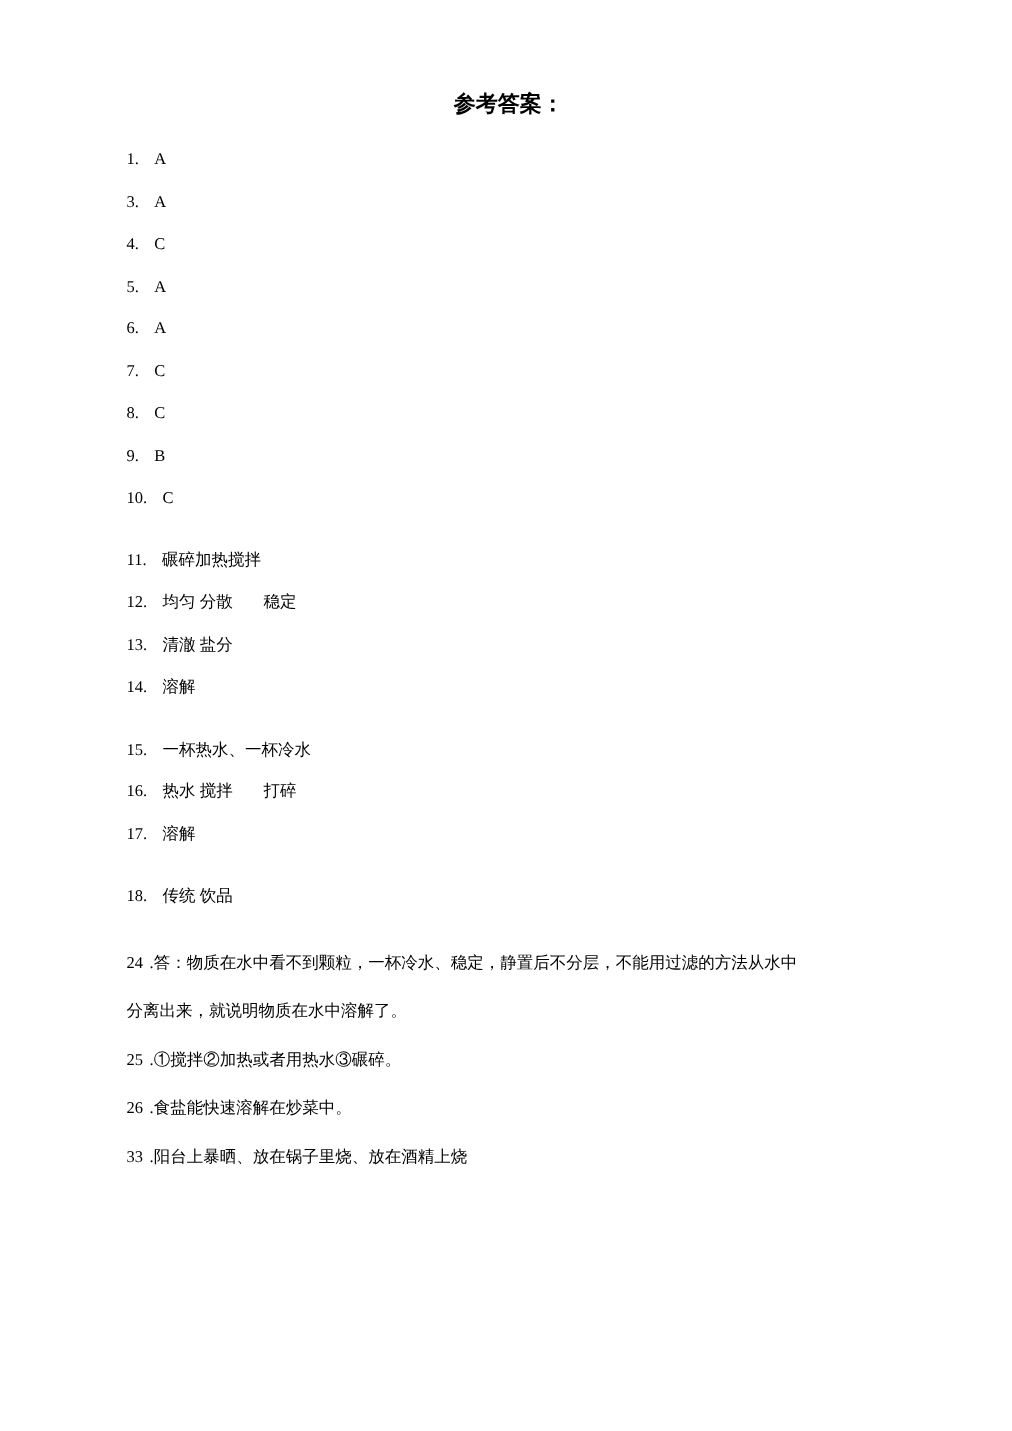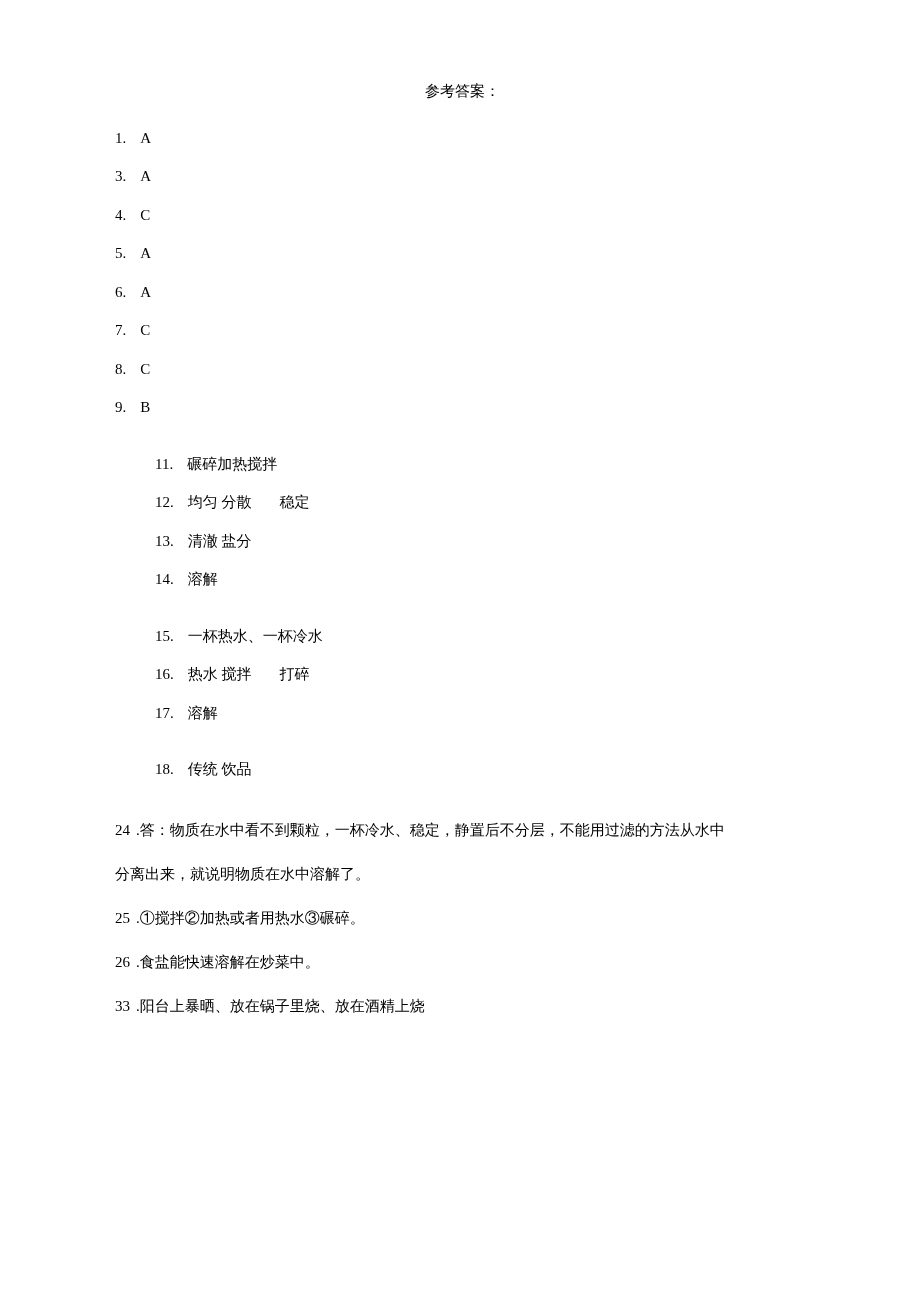--- a/index.html
+++ b/index.html
@@ -12,39 +12,38 @@
       height: 1301px;
       background: #ffffff;
       font-family: "SimSun", "宋体", serif;
       font-size: 15px;
       color: #000000;
       padding: 80px 110px 60px 115px;
       line-height: 1.5;
     }
     .title {
       text-align: center;
-      font-weight: normal;
-      font-size: 15px;
+      font-weight: bold;
+      font-size: 20px;
       margin-bottom: 24px;
     }
     .answer-row {
       margin-bottom: 16px;
       white-space: nowrap;
       text-decoration: underline;
     }
     .num {
       display: inline-block;
     }
     .ans-letter {
       display: inline-block;
       margin-left: 14px;
     }
     .fill-row {
       margin-bottom: 16px;
-      margin-left: 40px;
     }
     .fill-content {
       display: inline;
       margin-left: 14px;
     }
     .gap-wide {
       display: inline-block;
       width: 28px;
     }
     .gap-small {
@@ -70,20 +69,21 @@
 
 <div id="mc-container">
     <div class="answer-row"><span class="num">1.</span><span class="ans-letter">A</span></div>
     <div class="answer-row"><span class="num">3.</span><span class="ans-letter">A</span></div>
     <div class="answer-row"><span class="num">4.</span><span class="ans-letter">C</span></div>
     <div class="answer-row"><span class="num">5.</span><span class="ans-letter">A</span></div>
     <div class="answer-row"><span class="num">6.</span><span class="ans-letter">A</span></div>
     <div class="answer-row"><span class="num">7.</span><span class="ans-letter">C</span></div>
     <div class="answer-row"><span class="num">8.</span><span class="ans-letter">C</span></div>
     <div class="answer-row"><span class="num">9.</span><span class="ans-letter">B</span></div>
+    <div class="answer-row"><span class="num">10.</span><span class="ans-letter">C</span></div>
   </div>
 
 <div class="section-spacer"></div>
 
 <div id="fill-g1">
     <div class="fill-row"><span class="num">11.</span><span class="fill-content">碾碎加热搅拌</span></div>
     <div class="fill-row"><span class="num">12.</span><span class="fill-content">均匀 分散</span><span class="gap-wide"></span><span class="">稳定</span></div>
     <div class="fill-row"><span class="num">13.</span><span class="fill-content">清澈 盐分</span></div>
     <div class="fill-row"><span class="num">14.</span><span class="fill-content">溶解</span></div>
   </div>

